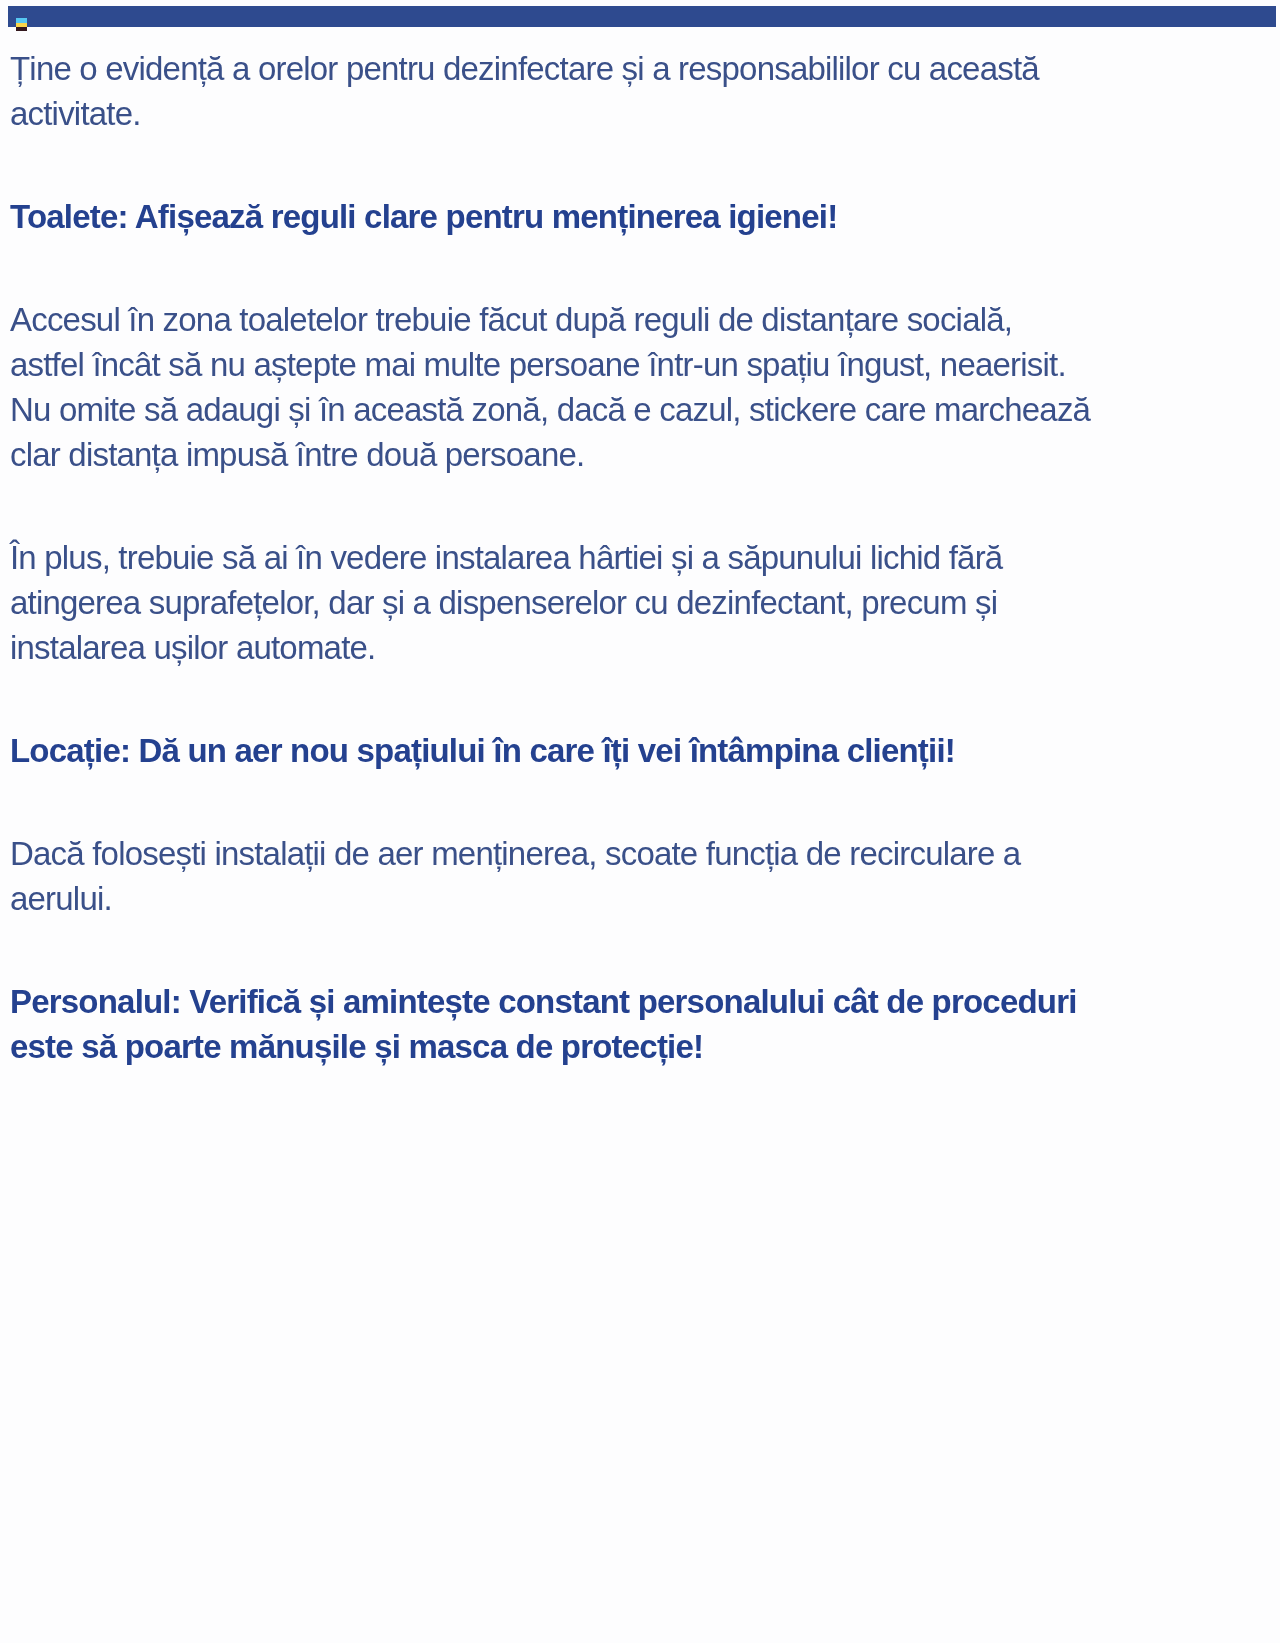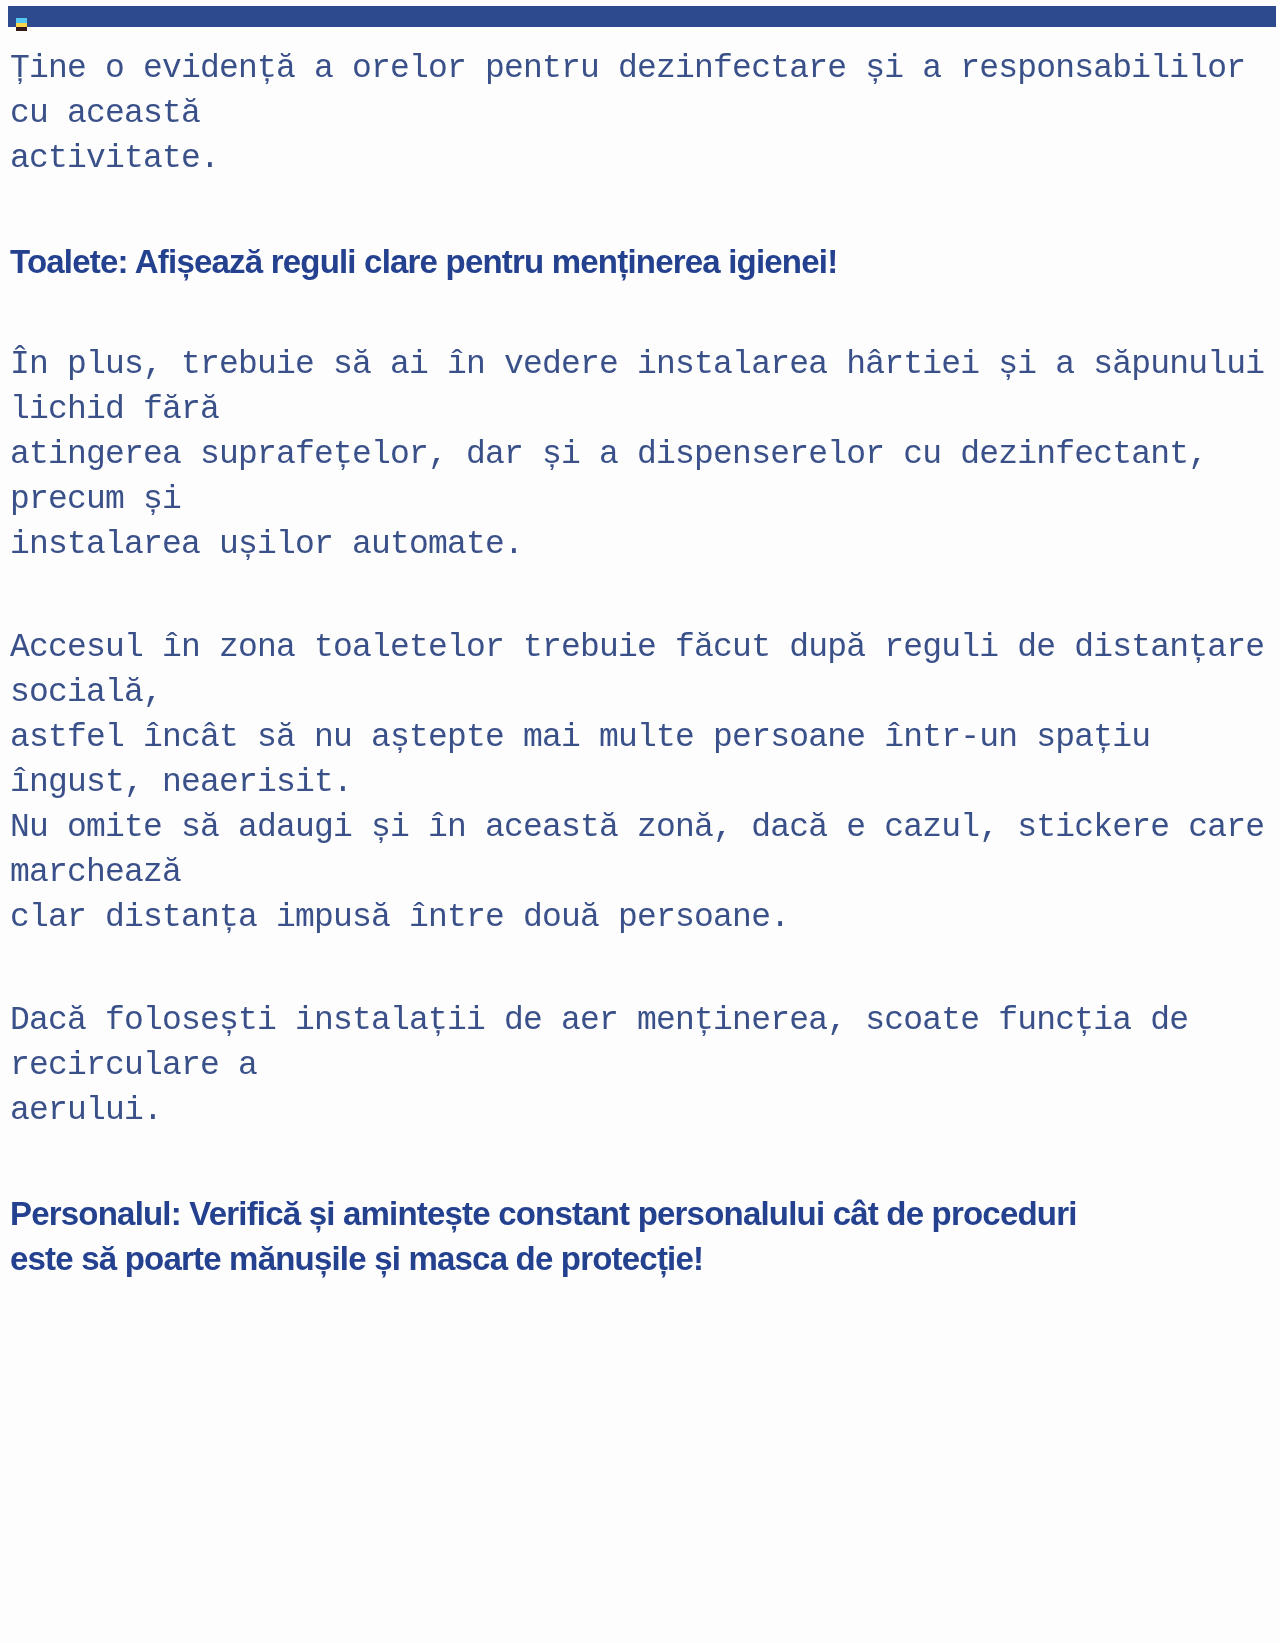--- a/index.html
+++ b/index.html
@@ -45,21 +45,20 @@
   .para, .heading {
     margin: 0 0 58px 0;
     font-size: 33px;
     line-height: 45px;
     letter-spacing: -0.8px;
     white-space: pre-line;
   }
   .para {
     color: #3a5089;
     font-weight: normal;
-    font-family: Liberation Mono, monospace;
   }
   .heading {
     color: #24418f;
     font-weight: bold;
     margin-top: 12px;
   }
 </style>
 </head>
 <body>
 
@@ -70,26 +69,27 @@
   <span class="mini-img-icon">
     <span class="stripe-cyan"></span>
     <span class="stripe-yellow"></span>
     <span class="stripe-dark"></span>
   </span>
 
   <div class="doc">
     <p class="para">Ține o evidență a orelor pentru dezinfectare și a responsabililor cu această
 activitate.</p>
     <h2 class="heading">Toalete: Afișează reguli clare pentru menținerea igienei!</h2>
-    <p class="para">În plus, trebuie să ai în vedere instalarea hârtiei și a săpunului lichid fără
-atingerea suprafețelor, dar și a dispenserelor cu dezinfectant, precum și
-instalarea ușilor automate.</p>
     <p class="para">Accesul în zona toaletelor trebuie făcut după reguli de distanțare socială,
 astfel încât să nu aștepte mai multe persoane într-un spațiu îngust, neaerisit.
 Nu omite să adaugi și în această zonă, dacă e cazul, stickere care marchează
 clar distanța impusă între două persoane.</p>
+    <p class="para">În plus, trebuie să ai în vedere instalarea hârtiei și a săpunului lichid fără
+atingerea suprafețelor, dar și a dispenserelor cu dezinfectant, precum și
+instalarea ușilor automate.</p>
+    <h2 class="heading">Locație: Dă un aer nou spațiului în care îți vei întâmpina clienții!</h2>
     <p class="para">Dacă folosești instalații de aer menținerea, scoate funcția de recirculare a
 aerului.</p>
     <h2 class="heading">Personalul: Verifică și amintește constant personalului cât de proceduri
 este să poarte mănușile și masca de protecție!</h2>
   </div>
 
 </div>
 
 </body></html>

